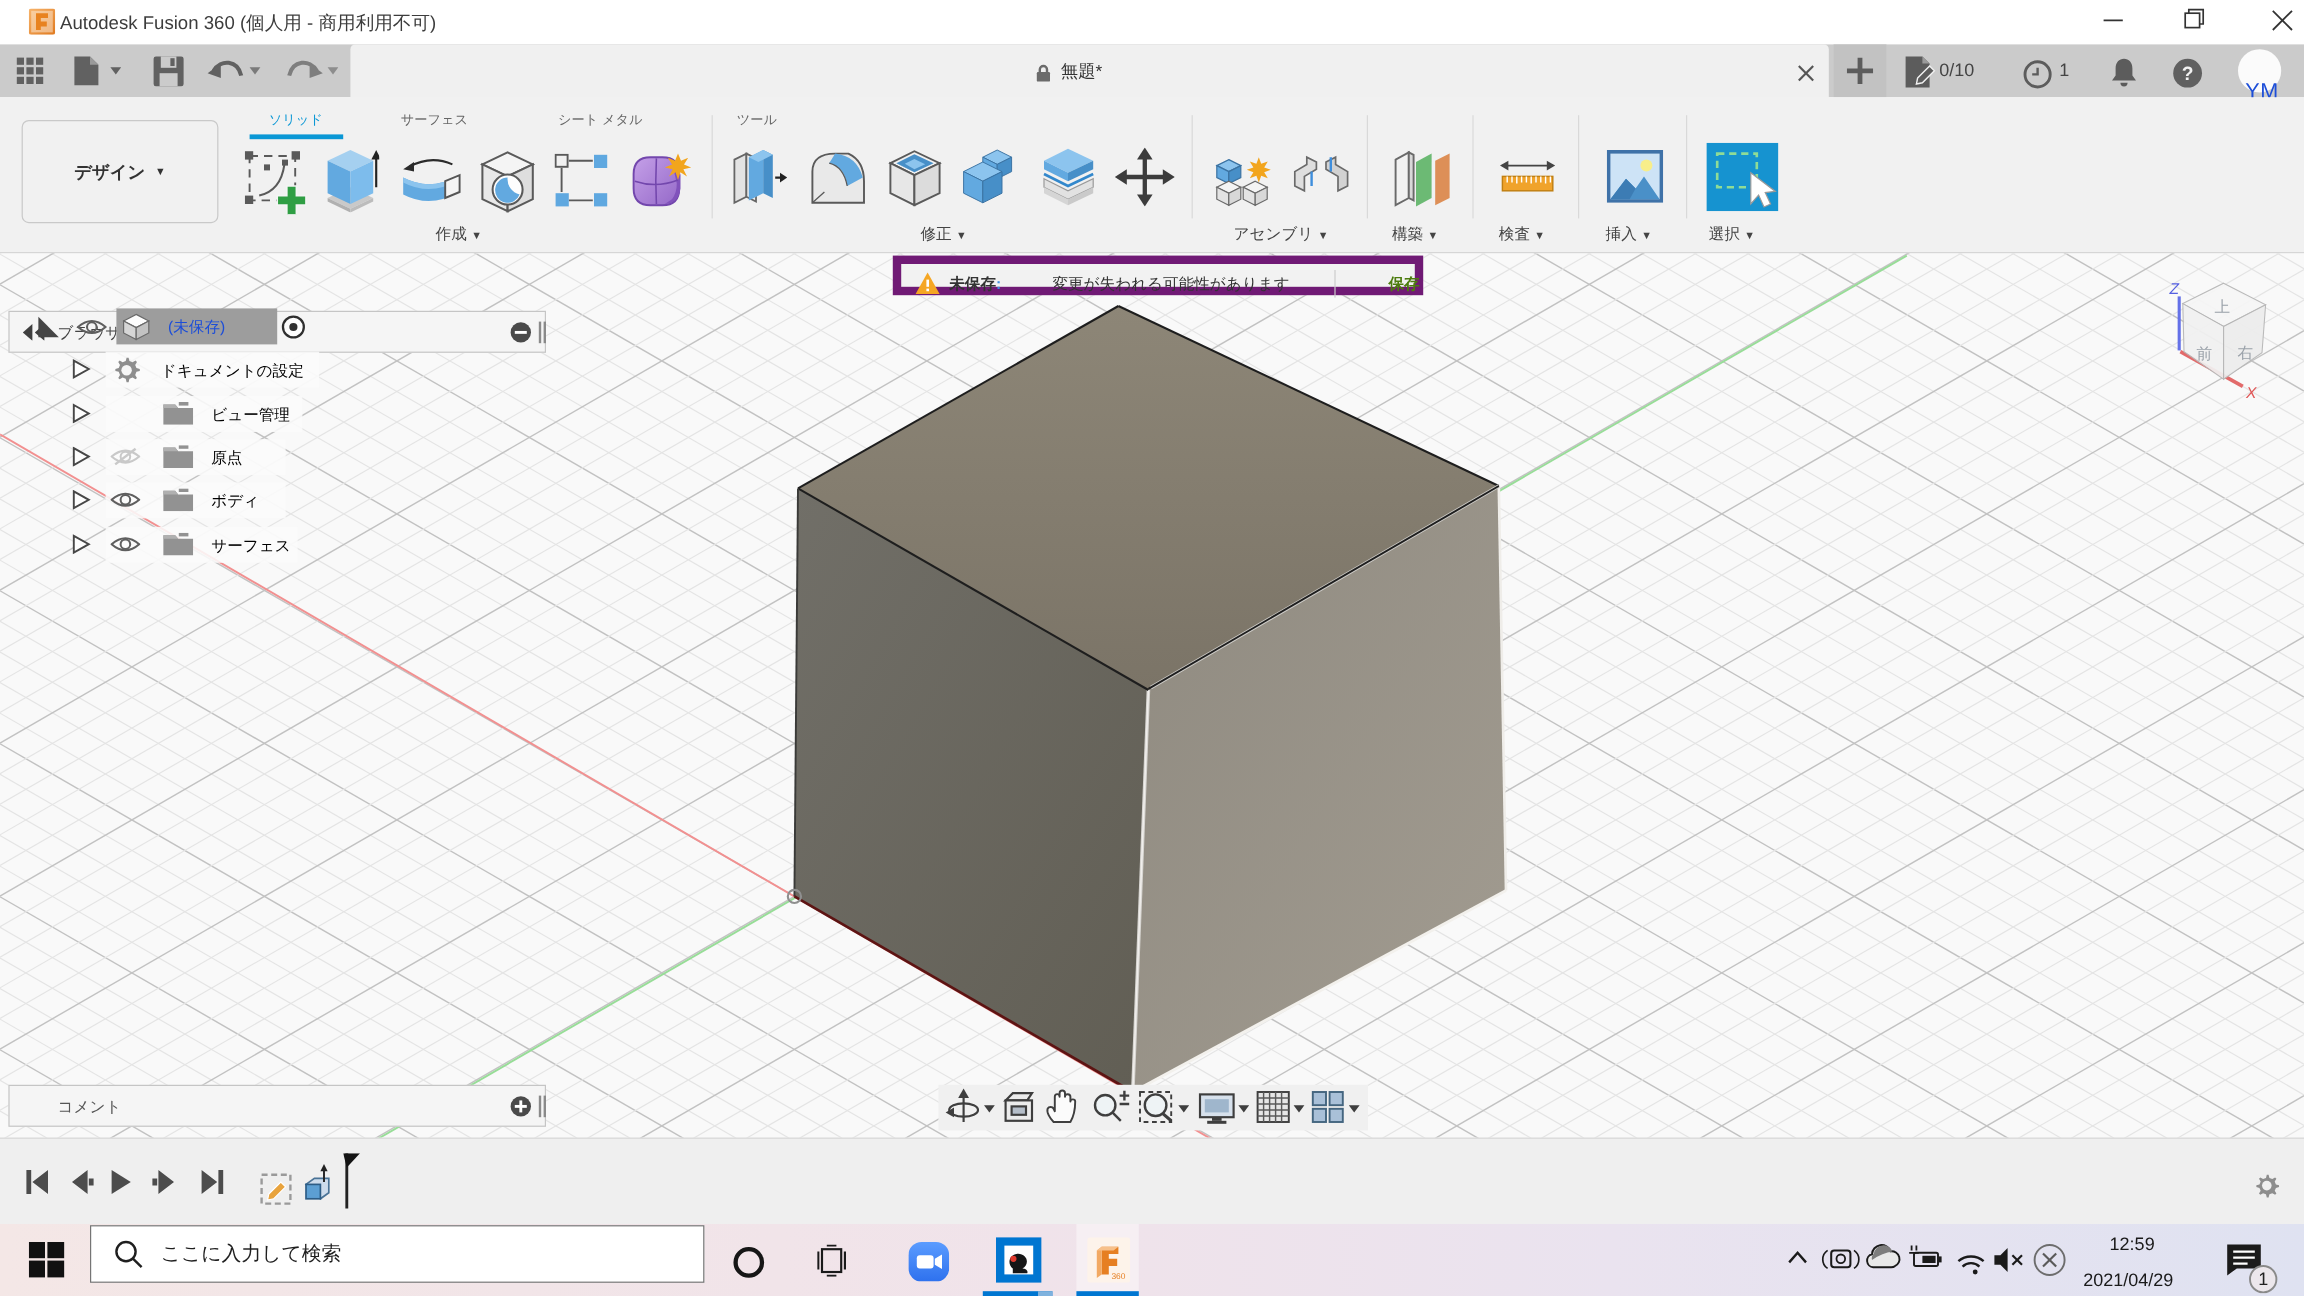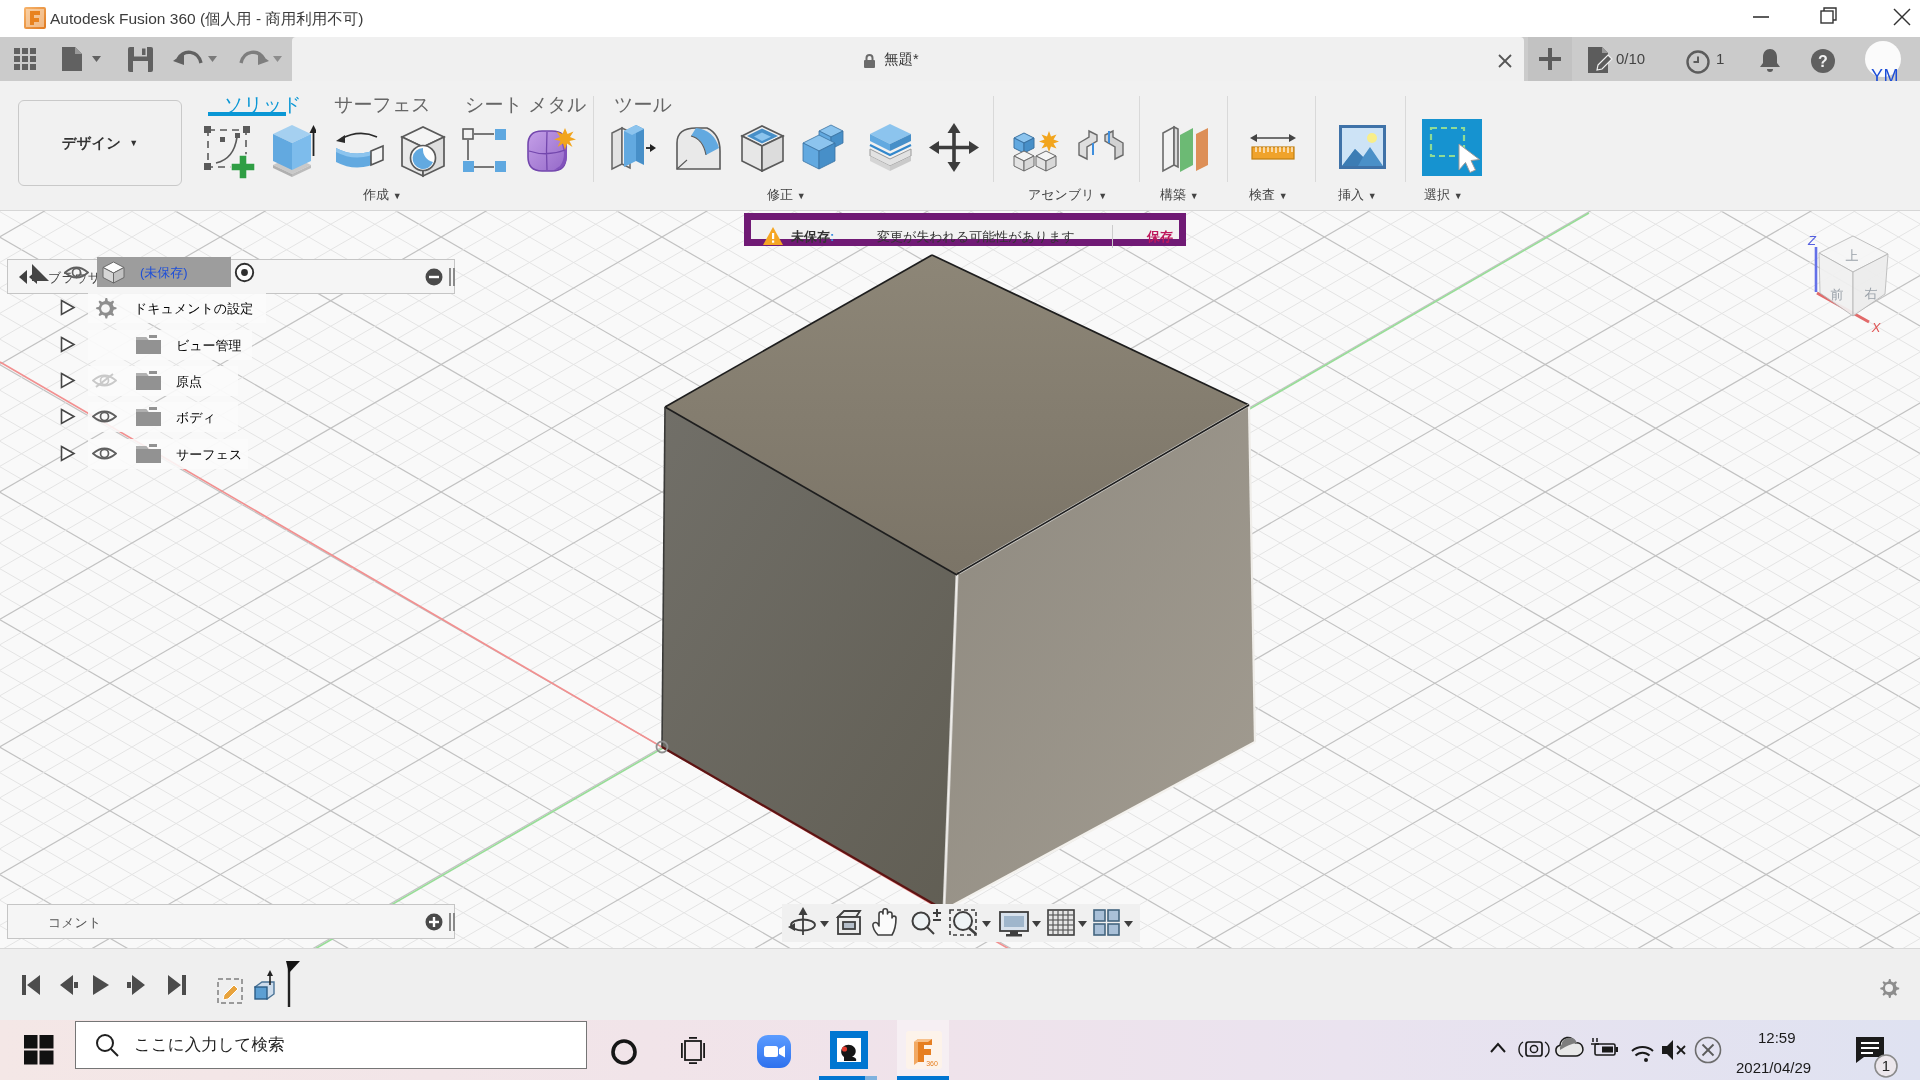--- a/index.html
+++ b/index.html
@@ -3,21 +3,21 @@
 <style>
 *{margin:0;padding:0;box-sizing:border-box;}
 html,body{width:1920px;height:1080px;overflow:hidden;font-family:"Liberation Sans",sans-serif;}
 .abs{position:absolute;}
 #titlebar{position:absolute;left:0;top:0;width:1683px;height:37px;background:#fff;margin-left:16px;}
 #qat{position:absolute;left:0;top:37px;width:1920px;height:44px;background:#cbcbcb;}
 #doctab{position:absolute;left:292px;top:37px;width:1232px;height:44px;background:#f0f0f0;border-radius:4px 4px 0 0;}
 #plustile{position:absolute;left:1528px;top:37px;width:44px;height:44px;background:#c2c2c2;}
 #ribbon{position:absolute;left:0;top:81px;width:1920px;height:129px;background:#f1f1f1;}
 #designbtn{position:absolute;left:18px;top:19px;width:164px;height:86px;border:1px solid #c9c9c9;border-radius:6px;color:#333;font-weight:bold;font-size:14.5px;display:flex;align-items:center;justify-content:center;}
-.rtab{position:absolute;top:11px;font-size:19px;color:#666;}
+.rtab{position:absolute;top:11px;font-size:11px;color:#666;}
 .glabel{position:absolute;top:105px;font-size:13px;color:#444;white-space:nowrap;}
 .gsep{position:absolute;top:15px;width:1px;height:86px;background:#d9d9d9;}
 #canvas{position:absolute;left:0;top:210px;width:1920px;height:738px;background:#f9f9f9;border-top:1px solid #d6d6d6;}
 .panelhead{position:absolute;height:35px;background:#f5f5f5;border:1px solid #c5c5c5;font-size:13px;color:#444;}
 .trow{position:absolute;height:30px;background:rgba(251,251,251,0.88);font-size:13px;color:#333;}
 #warnbar{position:absolute;left:744px;top:2px;width:442px;height:33px;background:#f2f2f2;border:7px solid #701a75;font-size:13px;color:#333;}
 #navbar{position:absolute;left:782px;top:693px;width:358px;height:38px;background:#f0f0f0;}
 #timeline{position:absolute;left:0;top:948px;width:1920px;height:72px;background:#efefef;border-top:1px solid #d8d8d8;}
 #taskbar{position:absolute;left:0;top:1020px;width:1920px;height:60px;background:linear-gradient(90deg,#f4e7e6 0%,#f0e3ea 45%,#eae3ef 70%,#dfe2f1 100%);}
 #searchbox{position:absolute;left:75px;top:1px;width:512px;height:48px;background:#fff;border:1px solid #757575;}
@@ -597,21 +597,21 @@
 </div>
  <div id="warnbar">
   <svg class="abs" style="left:11px;top:6px" width="22" height="20" viewBox="0 0 22 20">
    <path d="M11 1 L21 19 H1 Z" fill="#f5a623"></path>
    <rect x="10" y="7" width="2.2" height="6" fill="#fff"></rect>
         <rect x="10" y="14.5" width="2.2" height="2.2" fill="#fff"></rect>
   </svg>
   <span class="tx" style="left:40px;top:8px;font-weight:bold">未保存<span style="color:#3b8de0">:</span></span>
   <span class="tx" style="left:126px;top:8px">変更が失われる可能性があります</span>
   <span class="abs" style="left:361px;top:5px;width:1px;height:23px;background:#ccc"></span>
-  <span class="tx" style="left:396px;top:8px;color:#be185d;font-weight:bold">保存</span>
+  <span class="tx" style="left:406px;top:8px;color:#4d7c0f;font-weight:bold">保存</span>
  </div>
  <div id="navbar">
  <svg class="abs" style="left:0;top:0" width="358" height="38" viewBox="0 0 358 38">
   <g stroke="#3e3e3e" fill="none" stroke-width="1.8">
    <line x1="21" y1="31" x2="21" y2="8"></line>
    <ellipse cx="21" cy="21" rx="12" ry="5.5"></ellipse>
   </g>
   <polygon points="21,3 16.5,11 25.5,11" fill="#3e3e3e"></polygon>
   <polygon points="6,23 13,19 13,27" fill="#3e3e3e"></polygon>
   <polygon points="38,17 47,17 42.5,23" fill="#3e3e3e"></polygon>

